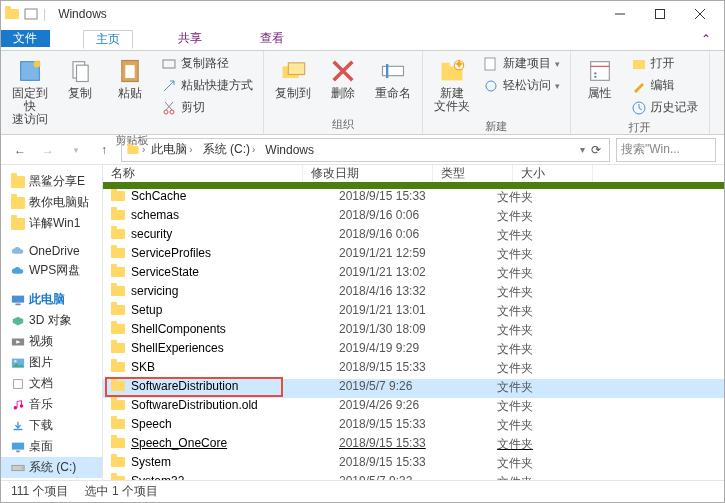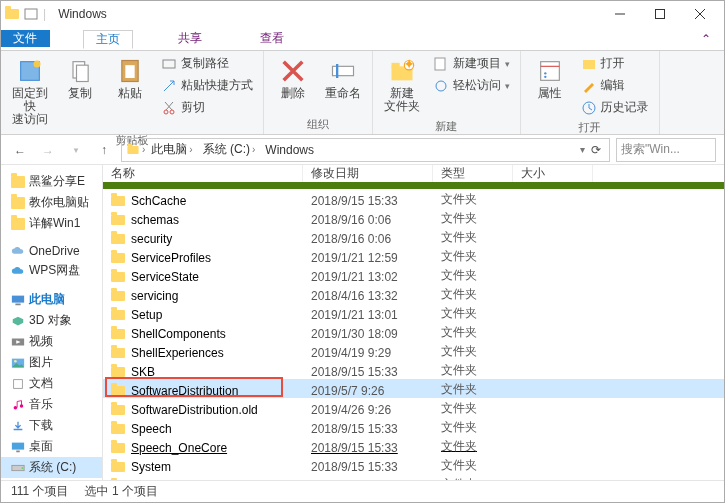--- a/index.html
+++ b/index.html
@@ -45,21 +45,21 @@
 .nav-spacer { height: 8px; }
 
 .list-pane { flex: 1; display: flex; flex-direction: column; overflow: hidden; }
 .list-header { height: 24px; display: flex; align-items: center; border-bottom: 7px solid #4d7c0f; color: #444; }
 .list-header > div { padding: 0 8px; border-right: 1px solid #eee; }
 .col-name { width: 200px; }
 .col-date { width: 130px; }
 .col-type { width: 80px; }
 .col-size { width: 80px; }
 .list-body { flex: 1; overflow-y: auto; }
-.row { height: 19px; display: flex; align-items: flex-end; padding-left: 4px; }
+.row { height: 19px; display: flex; align-items: flex-start; padding-left: 4px; gap: 28px; }
 .row.selected { background: #cde8ff; }
 .row .cell-name { width: 196px; display: flex; align-items: center; gap: 6px; padding-left:4px; }
 .row .cell-date { width: 130px; color: #555; padding: 0 8px; }
 .row .cell-type { width: 80px; color: #555; padding: 0 8px; }
 .row .cell-size { width: 80px; color: #555; padding: 0 8px; }
 .highlight-box { position:absolute; border:2px solid #e74c3c; pointer-events:none; }
 
 .status-bar { height: 22px; border-top: 1px solid #e5e5e5; display: flex; align-items: center; padding: 0 10px; gap: 16px; color: #444; font-size:11px; }
 </style>
 </head>
@@ -149,20 +149,27 @@
             </svg>
             <span>剪切</span>
           </div>
       </div>
     </div>
     <div class="label">剪贴板</div>
   </div>
 
   <div class="ribbon-group">
     <div class="body">
+      <div class="rbtn-lg">
+          <svg class="ric" viewBox="0 0 24 24">
+            <rect x="3" y="8" width="14" height="10" fill="#ffd868"></rect>
+            <rect x="8" y="5" width="14" height="10" fill="#ffe89a" stroke="#d9a85c"></rect>
+          </svg>
+          <span>复制到</span>
+        </div>
       <div class="rbtn-lg">
           <svg class="ric" viewBox="0 0 24 24">
             <path d="M4 4L20 20M20 4L4 20" stroke="#d9534f" stroke-width="3"></path>
           </svg>
           <span>删除</span>
         </div>
       <div class="rbtn-lg">
           <svg class="ric" viewBox="0 0 24 24">
             <rect x="3" y="8" width="18" height="8" fill="#fff" stroke="#999"></rect>
             <line x1="7" y1="6" x2="7" y2="18" stroke="#4a90d9" stroke-width="2"></line>

